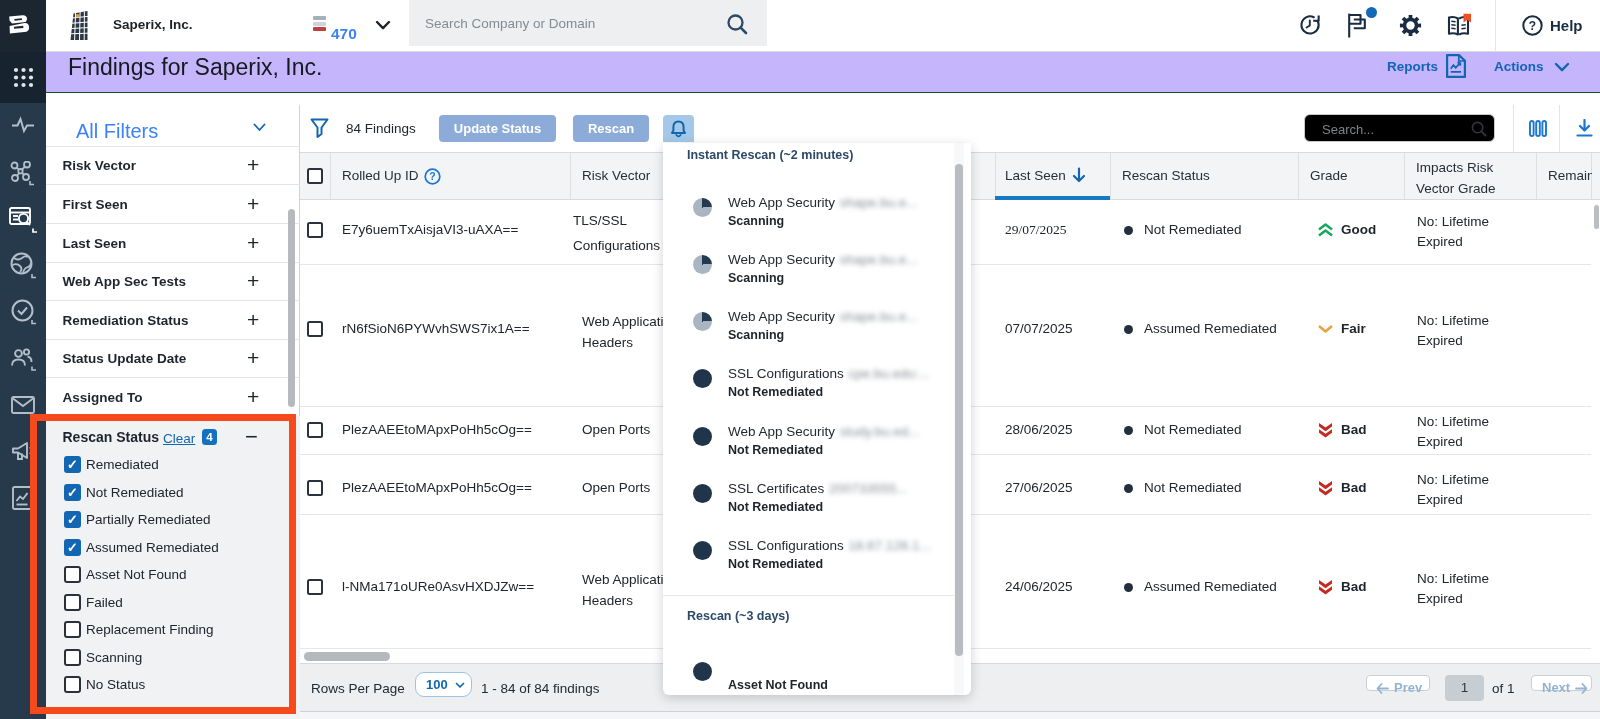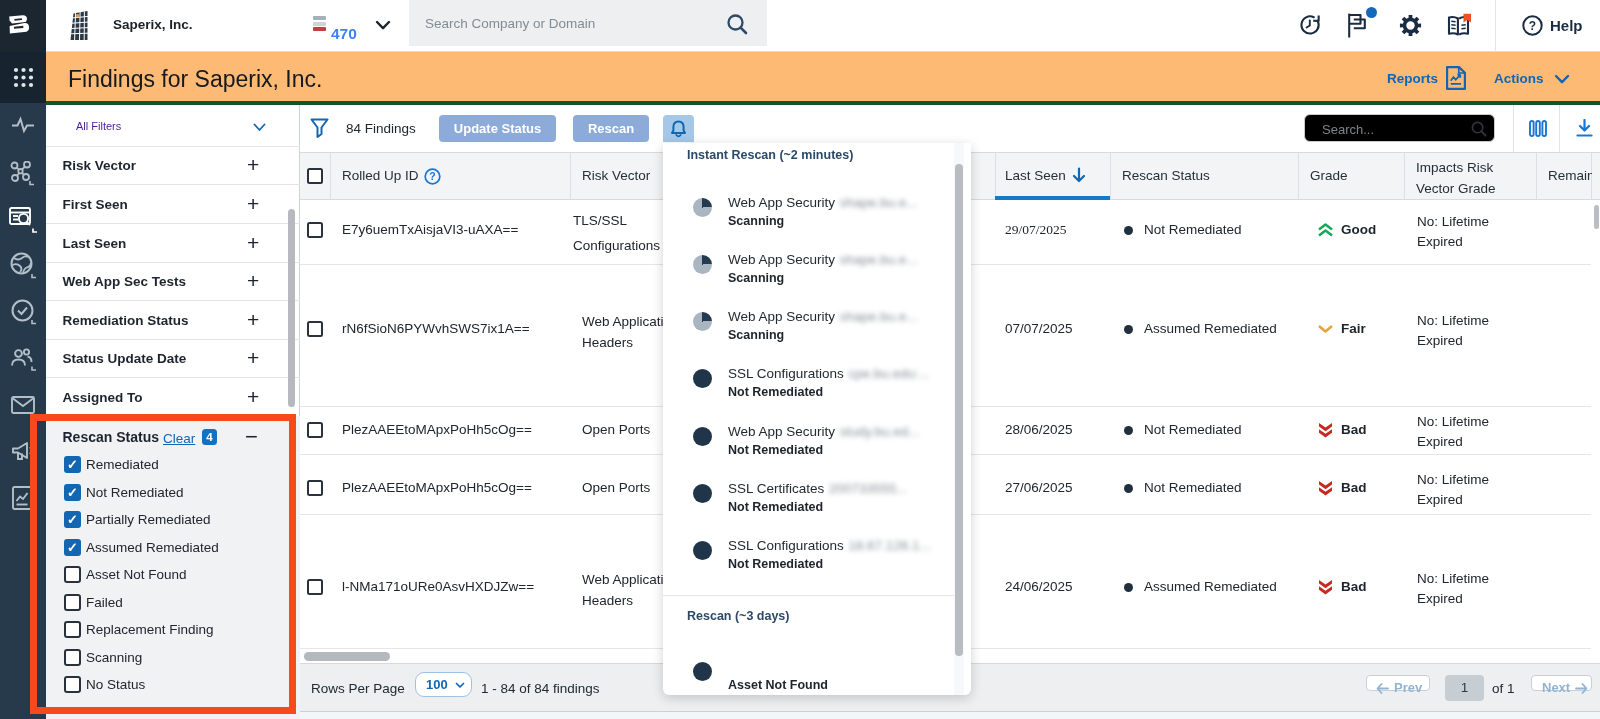--- a/index.html
+++ b/index.html
@@ -197,36 +197,36 @@
   <svg class="abs" style="left:12px;top:434px;" width="26" height="28" viewBox="0 0 26 28">
     <g fill="none" stroke="#b3bfc8" stroke-width="1.9">
       <rect x="1" y="1" width="18" height="22" rx="1.5"></rect>
       <path d="M4.5 15 L8 10.5 L11 13 L15.5 7"></path>
       <path d="M4.5 18.5 L15.5 18.5"></path>
       <path d="M21 21.5 L21 25 L25 25" stroke-width="1.6"></path>
     </g>
   </svg>
 </div>
 
-<div class="abs" id="titlebar" style="left:46px;top:52px;width:1554px;height:53px;background:#fdba74;border-bottom:4px solid #14532d;z-index:5;">
+<div class="abs" id="titlebar" style="left:46px;top:40px;width:1554px;height:53px;background:#c4b5fd;border-bottom:1px solid #14532d;z-index:5;">
   <div class="abs" style="left:22px;top:14px;font-size:23px;color:#16191d;">Findings for Saperix, Inc.</div>
   <div class="abs" style="left:1341px;top:19px;font-size:13.5px;font-weight:bold;color:#1165b4;">Reports</div>
   <svg class="abs" style="left:1400px;top:14px;" width="20" height="24" viewBox="0 0 20 24">
     <path d="M1.1 1.1 L13 1.1 L18.9 6.8 L18.9 22.9 L1.1 22.9 Z" fill="none" stroke="#1165b4" stroke-width="2.2" stroke-linejoin="round"></path>
     <path d="M12.8 1.3 L12.8 7 L18.7 7" fill="none" stroke="#1165b4" stroke-width="1.7"></path>
     <path d="M4.7 14.8 L7.5 11.2 L9.7 13.8 L14.3 8.6 M14.3 8.6 L14.3 11.8 M14.3 8.6 L11.4 8.6 M4.7 17.8 L15 17.8" fill="none" stroke="#1165b4" stroke-width="1.7"></path>
   </svg>
   <div class="abs" style="left:1448px;top:19px;font-size:13.5px;font-weight:bold;color:#1165b4;">Actions</div>
   <svg class="abs" style="left:1508px;top:22px;" width="16" height="11" viewBox="0 0 16 11">
     <path d="M2 2 L8 8.2 L14 2" fill="none" stroke="#1165b4" stroke-width="2.4" stroke-linecap="round" stroke-linejoin="round"></path>
   </svg>
 </div>
 
 <div class="abs" id="filterpanel" style="left:46px;top:105px;width:254px;height:614px;background:#fff;border-right:1px solid #ccd3d9;z-index:6;">
-  <div class="abs" style="left:30px;top:14.5px;font-size:11px;color:#4c1d95;">All Filters</div>
+  <div class="abs" style="left:30px;top:14.5px;font-size:20px;color:#3b82f6;">All Filters</div>
   <svg class="abs" style="left:207px;top:18px;" width="13" height="9" viewBox="0 0 13 9">
     <path d="M1.5 1.5 L6.5 7 L11.5 1.5" fill="none" stroke="#1266b2" stroke-width="1.8" stroke-linecap="round" stroke-linejoin="round"></path>
   </svg>
   <div class="abs" style="left:0;top:41px;width:254px;height:1px;background:#e2e5e8;"></div>
 
   <div class="abs frow" style="top:41px;">
       <span class="flabel">Risk Vector</span>
       <span class="fplus">+</span>
     </div>
   <div class="abs frow" style="top:80px;">

